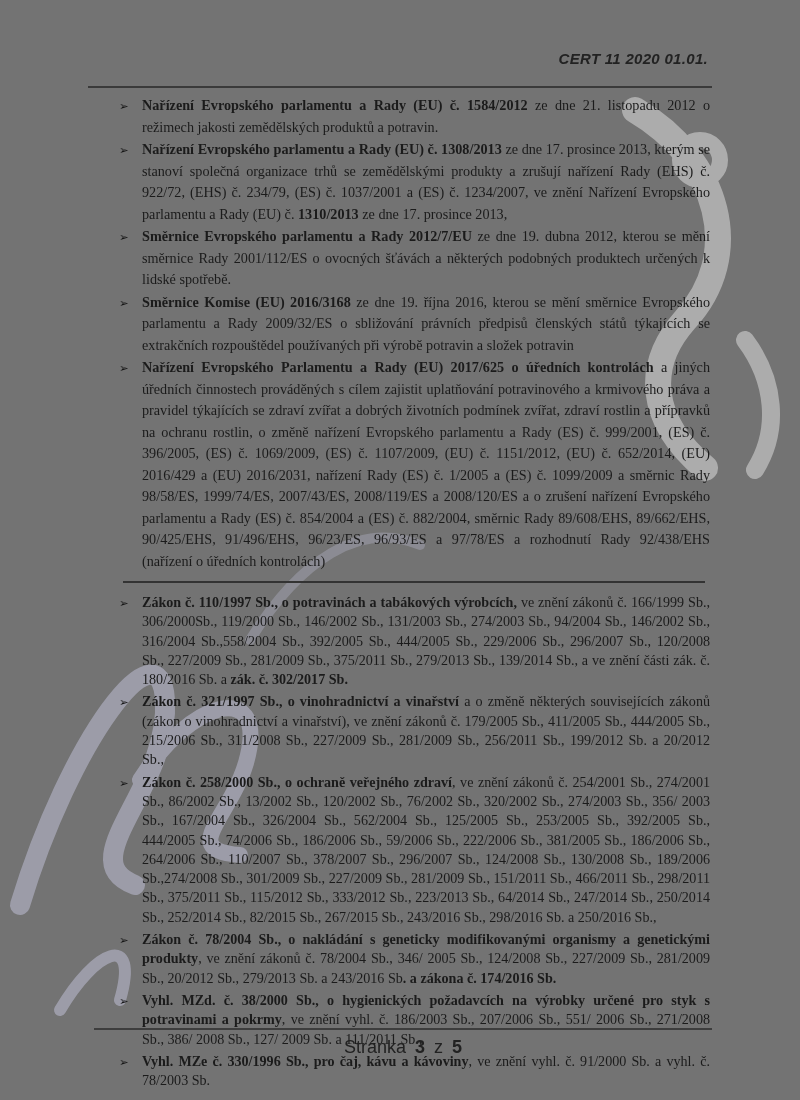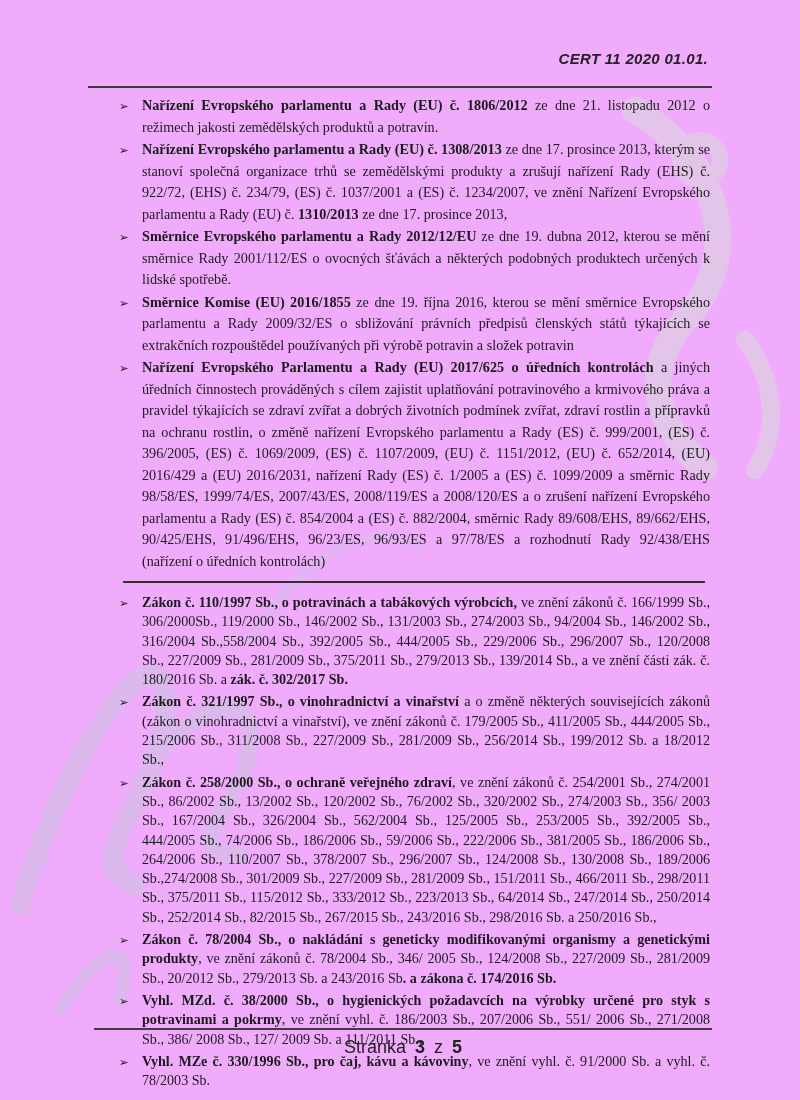--- a/index.html
+++ b/index.html
@@ -1,17 +1,17 @@
 <!DOCTYPE html>
 <html><head>
 <meta charset="utf-8">
 <style>
   html,body{margin:0;padding:0;background:#ffffff;}
   .page{
-    position:relative;width:800px;height:1100px;background:#f0abfc;overflow:hidden;
+    position:relative;width:800px;height:1100px;background:#737373;overflow:hidden;
     font-family:"Liberation Serif",serif;color:#1b1b1b;
   }
   .wm{position:absolute;inset:0;z-index:0;pointer-events:none;}
   .layer{position:relative;z-index:1;}
   .header-ref{
     position:absolute;top:50px;right:92px;z-index:1;
     font-family:"Liberation Sans",sans-serif;font-style:italic;font-weight:700;
     font-size:15px;letter-spacing:.3px;color:#222;
   }
   .header-rule{position:absolute;top:86px;left:88px;right:88px;border-top:2px solid #3a3a3a;z-index:1;}
@@ -54,30 +54,30 @@
       <path d="M 60 1010 C 95 950, 140 930, 120 1000" stroke-width="12"></path>
       <path d="M 250 640 C 300 560, 360 520, 420 545" stroke-width="10" opacity="0.6"></path>
     </g>
   </svg>
 
   <div class="header-ref">CERT 11 2020 01.01.</div>
   <div class="header-rule"></div>
 
   <div class="content layer">
     <ul class="law-list g1">
-        <li><span class="marker">➢</span><span class="b">Nařízení Evropského parlamentu a Rady (EU) č. 1806/2012</span><span> ze dne 21. listopadu 2012 o režimech jakosti zemědělských produktů a potravin.</span></li>
+        <li><span class="marker">➢</span><span class="b">Nařízení Evropského parlamentu a Rady (EU) č. 1584/2012</span><span> ze dne 21. listopadu 2012 o režimech jakosti zemědělských produktů a potravin.</span></li>
         <li><span class="marker">➢</span><span class="b">Nařízení Evropského parlamentu a Rady (EU) č. 1308/2013</span><span> ze dne 17. prosince 2013, kterým se stanoví společná organizace trhů se zemědělskými produkty a zrušují nařízení Rady (EHS) č. 922/72, (EHS) č. 234/79, (ES) č. 1037/2001 a (ES) č. 1234/2007, ve znění Nařízení Evropského parlamentu a Rady (EU) č. </span><span class="b">1310/2013</span><span> ze dne 17. prosince 2013,</span></li>
-        <li><span class="marker">➢</span><span class="b">Směrnice Evropského parlamentu a Rady 2012/12/EU</span><span> ze dne 19. dubna 2012, kterou se mění směrnice Rady 2001/112/ES o ovocných šťávách a některých podobných produktech určených k lidské spotřebě.</span></li>
-        <li><span class="marker">➢</span><span class="b">Směrnice Komise (EU) 2016/1855</span><span> ze dne 19. října 2016, kterou se mění směrnice Evropského parlamentu a Rady 2009/32/ES o sbližování právních předpisů členských států týkajících se extrakčních rozpouštědel používaných při výrobě potravin a složek potravin</span></li>
+        <li><span class="marker">➢</span><span class="b">Směrnice Evropského parlamentu a Rady 2012/7/EU</span><span> ze dne 19. dubna 2012, kterou se mění směrnice Rady 2001/112/ES o ovocných šťávách a některých podobných produktech určených k lidské spotřebě.</span></li>
+        <li><span class="marker">➢</span><span class="b">Směrnice Komise (EU) 2016/3168</span><span> ze dne 19. října 2016, kterou se mění směrnice Evropského parlamentu a Rady 2009/32/ES o sbližování právních předpisů členských států týkajících se extrakčních rozpouštědel používaných při výrobě potravin a složek potravin</span></li>
         <li><span class="marker">➢</span><span class="b">Nařízení Evropského Parlamentu a Rady (EU) 2017/625 o úředních kontrolách</span><span> a jiných úředních činnostech prováděných s cílem zajistit uplatňování potravinového a krmivového práva a pravidel týkajících se zdraví zvířat a dobrých životních podmínek zvířat, zdraví rostlin a přípravků na ochranu rostlin, o změně nařízení Evropského parlamentu a Rady (ES) č. 999/2001, (ES) č. 396/2005, (ES) č. 1069/2009, (ES) č. 1107/2009, (EU) č. 1151/2012, (EU) č. 652/2014, (EU) 2016/429 a (EU) 2016/2031, nařízení Rady (ES) č. 1/2005 a (ES) č. 1099/2009 a směrnic Rady 98/58/ES, 1999/74/ES, 2007/43/ES, 2008/119/ES a 2008/120/ES a o zrušení nařízení Evropského parlamentu a Rady (ES) č. 854/2004 a (ES) č. 882/2004, směrnic Rady 89/608/EHS, 89/662/EHS, 90/425/EHS, 91/496/EHS, 96/23/ES, 96/93/ES a 97/78/ES a rozhodnutí Rady 92/438/EHS (nařízení o úředních kontrolách)</span></li>
       </ul>
     <div class="separator"></div>
     <ul class="law-list g2">
         <li><span class="marker">➢</span><span class="b">Zákon č. 110/1997 Sb., o potravinách a tabákových výrobcích,</span><span> ve znění zákonů č. 166/1999 Sb., 306/2000Sb., 119/2000 Sb., 146/2002 Sb., 131/2003 Sb., 274/2003 Sb., 94/2004 Sb., 146/2002 Sb., 316/2004 Sb.,558/2004 Sb., 392/2005 Sb., 444/2005 Sb., 229/2006 Sb., 296/2007 Sb., 120/2008 Sb., 227/2009 Sb., 281/2009 Sb., 375/2011 Sb., 279/2013 Sb., 139/2014 Sb., a ve znění části zák. č. 180/2016 Sb. a </span><span class="b">zák. č. 302/2017 Sb.</span></li>
-        <li><span class="marker">➢</span><span class="b">Zákon č. 321/1997 Sb., o vinohradnictví a vinařství</span><span> a o změně některých souvisejících zákonů (zákon o vinohradnictví a vinařství), ve znění zákonů č. 179/2005 Sb., 411/2005 Sb., 444/2005 Sb., 215/2006 Sb., 311/2008 Sb., 227/2009 Sb., 281/2009 Sb., 256/2014 Sb., 199/2012 Sb. a 18/2012 Sb.,</span></li>
+        <li><span class="marker">➢</span><span class="b">Zákon č. 321/1997 Sb., o vinohradnictví a vinařství</span><span> a o změně některých souvisejících zákonů (zákon o vinohradnictví a vinařství), ve znění zákonů č. 179/2005 Sb., 411/2005 Sb., 444/2005 Sb., 215/2006 Sb., 311/2008 Sb., 227/2009 Sb., 281/2009 Sb., 256/2011 Sb., 199/2012 Sb. a 20/2012 Sb.,</span></li>
         <li><span class="marker">➢</span><span class="b">Zákon č. 258/2000 Sb., o ochraně veřejného zdraví</span><span>, ve znění zákonů č. 254/2001 Sb., 274/2001 Sb., 86/2002 Sb., 13/2002 Sb., 120/2002 Sb., 76/2002 Sb., 320/2002 Sb., 274/2003 Sb., 356/ 2003 Sb., 167/2004 Sb., 326/2004 Sb., 562/2004 Sb., 125/2005 Sb., 253/2005 Sb., 392/2005 Sb., 444/2005 Sb., 74/2006 Sb., 186/2006 Sb., 59/2006 Sb., 222/2006 Sb., 381/2005 Sb., 186/2006 Sb., 264/2006 Sb., 110/2007 Sb., 378/2007 Sb., 296/2007 Sb., 124/2008 Sb., 130/2008 Sb., 189/2006 Sb.,274/2008 Sb., 301/2009 Sb., 227/2009 Sb., 281/2009 Sb., 151/2011 Sb., 466/2011 Sb., 298/2011 Sb., 375/2011 Sb., 115/2012 Sb., 333/2012 Sb., 223/2013 Sb., 64/2014 Sb., 247/2014 Sb., 250/2014 Sb., 252/2014 Sb., 82/2015 Sb., 267/2015 Sb., 243/2016 Sb., 298/2016 Sb. a 250/2016 Sb.,</span></li>
         <li><span class="marker">➢</span><span class="b">Zákon č. 78/2004 Sb., o nakládání s geneticky modifikovanými organismy a genetickými produkty</span><span>, ve znění zákonů č. 78/2004 Sb., 346/ 2005 Sb., 124/2008 Sb., 227/2009 Sb., 281/2009 Sb., 20/2012 Sb., 279/2013 Sb. a 243/2016 Sb</span><span class="b">. a zákona č. 174/2016 Sb.</span></li>
         <li><span class="marker">➢</span><span class="b">Vyhl. MZd. č. 38/2000 Sb., o hygienických požadavcích na výrobky určené pro styk s potravinami a pokrmy</span><span>, ve znění vyhl. č. 186/2003 Sb., 207/2006 Sb., 551/ 2006 Sb., 271/2008 Sb., 386/ 2008 Sb., 127/ 2009 Sb. a 111/2011 Sb.,</span></li>
         <li><span class="marker">➢</span><span class="b">Vyhl. MZe č. 330/1996 Sb., pro čaj, kávu a kávoviny</span><span>, ve znění vyhl. č. 91/2000 Sb. a vyhl. č. 78/2003 Sb.</span></li>
       </ul>
   </div>
 
   <div class="footer">
     <span>Stránka</span>
     <span class="num">3</span>

